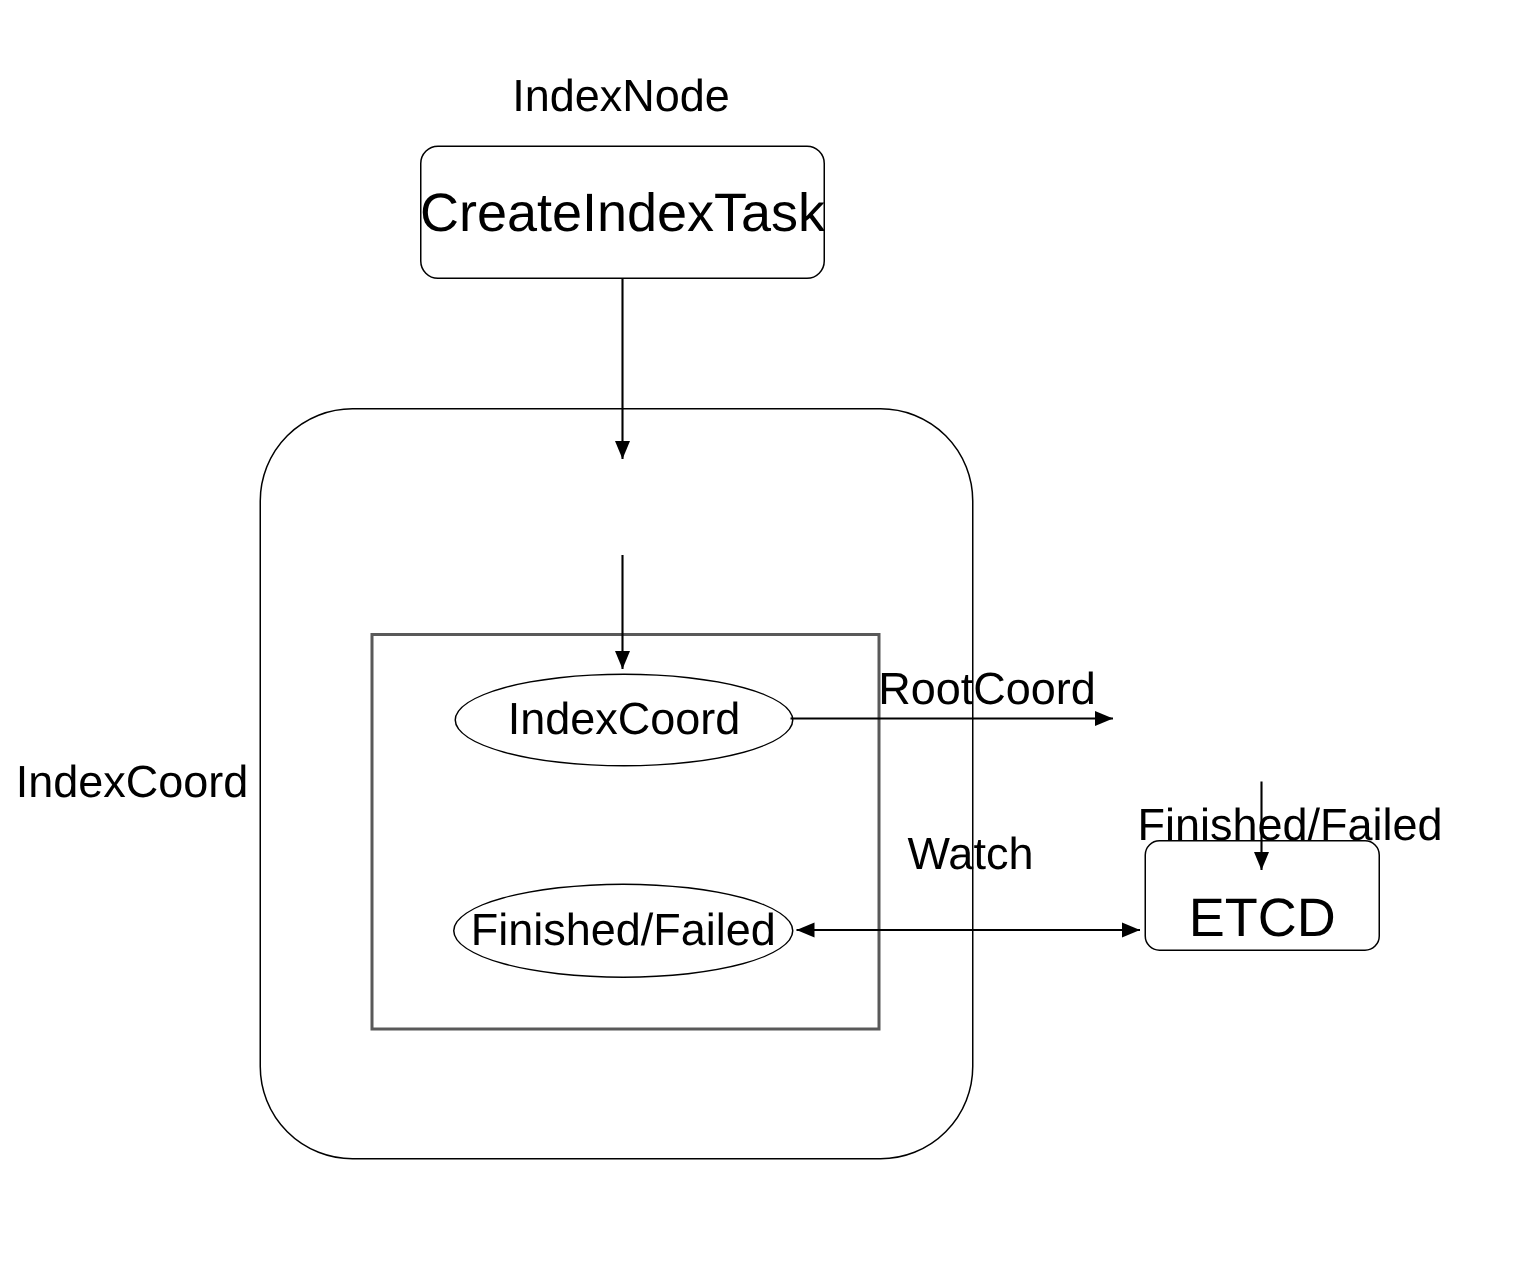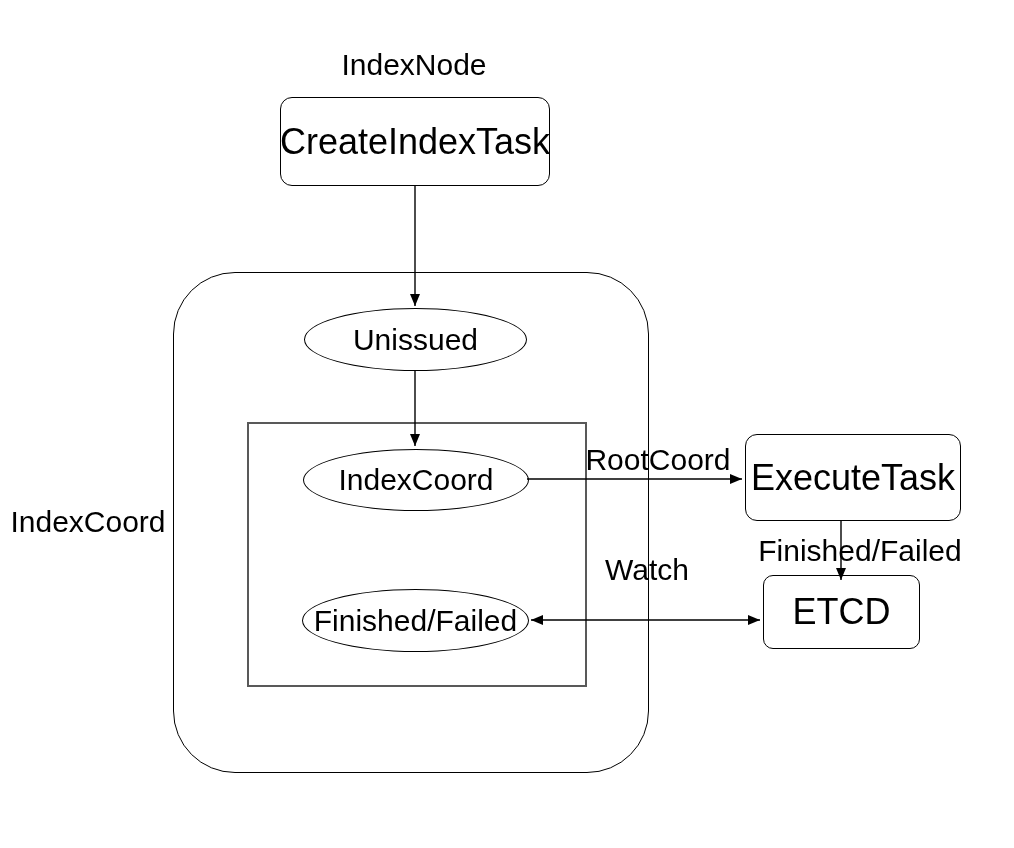--- a/index.html
+++ b/index.html
@@ -30,21 +30,21 @@
   #rect-assigntaskloop {
     left: 247px; top: 422px; width: 336px; height: 261px;
     border: 2px solid #595959; z-index: 1;
     position: absolute; background: transparent;
   }
   
   .box     { border: 1.5px solid #000000; border-radius: 12px; font-size: 36px; }
   .ellipse { border: 1.5px solid #000000; border-radius: 50%; font-size: 30px; }
   #node-createindextask { left: 280px; top: 97px;  width: 268px; height: 87px; }
   #node-executetask     { left: 745px; top: 434px; width: 214px; height: 85px; }
-  #node-etcd            { left: 763px; top: 575px; width: 155px; height: 72px; border-radius: 10px; }
+  #node-etcd            { left: 763px; top: 560px; width: 155px; height: 72px; border-radius: 10px; align-items: flex-end; }
   #ellipse-unissued       { left: 304px; top: 308px; width: 221px; height: 61px; }
   #ellipse-inprogress     { left: 303px; top: 449px; width: 224px; height: 60px; }
   #ellipse-finishedfailed { left: 302px; top: 589px; width: 225px; height: 61px; }
   
   #lbl-rootcoord          { left: 314px; top: 49px;  width: 200px; }
   #lbl-indexcoord         { left: -12px; top: 506px; width: 200px; }
   #lbl-assigntaskloop     { left: 265px; top: 706px; width: 300px; }
   #lbl-peekclient         { left: 558px; top: 444px; width: 200px; }
   #lbl-indexnode          { left: 750px; top: 393px; width: 200px; }
   #lbl-finishedfailed-edge{ left: 735px; top: 535px; width: 250px; }
@@ -55,35 +55,29 @@
 
 <div id="canvas">
 
   <div class="container" id="container-indexcoord"></div>
   <div id="rect-assigntaskloop"></div>
 
   <div class="shape box" id="node-createindextask">
     <span>CreateIndexTask</span>
   </div>
 
-  <div class="shape ellipse" id="ellipse-unissued">
-    <span>Unissued</span>
-  </div>
 
   <div class="shape ellipse" id="ellipse-inprogress">
     <span>IndexCoord</span>
   </div>
 
   <div class="shape ellipse" id="ellipse-finishedfailed">
     <span>Finished/Failed</span>
   </div>
 
-  <div class="shape box" id="node-executetask">
-    <span>ExecuteTask</span>
-  </div>
 
   <div class="shape box" id="node-etcd">
     <span>ETCD</span>
   </div>
 
   <svg id="edges" width="1014" height="848" viewBox="0 0 1014 848">
     <defs>
       <marker id="arrow" viewBox="0 0 14 12" refX="13" refY="6" markerWidth="14" markerHeight="12" orient="auto-start-reverse" markerUnits="userSpaceOnUse">
         <path d="M1,1 L13,6 L1,11 Z" fill="#000000"></path>
       </marker>

